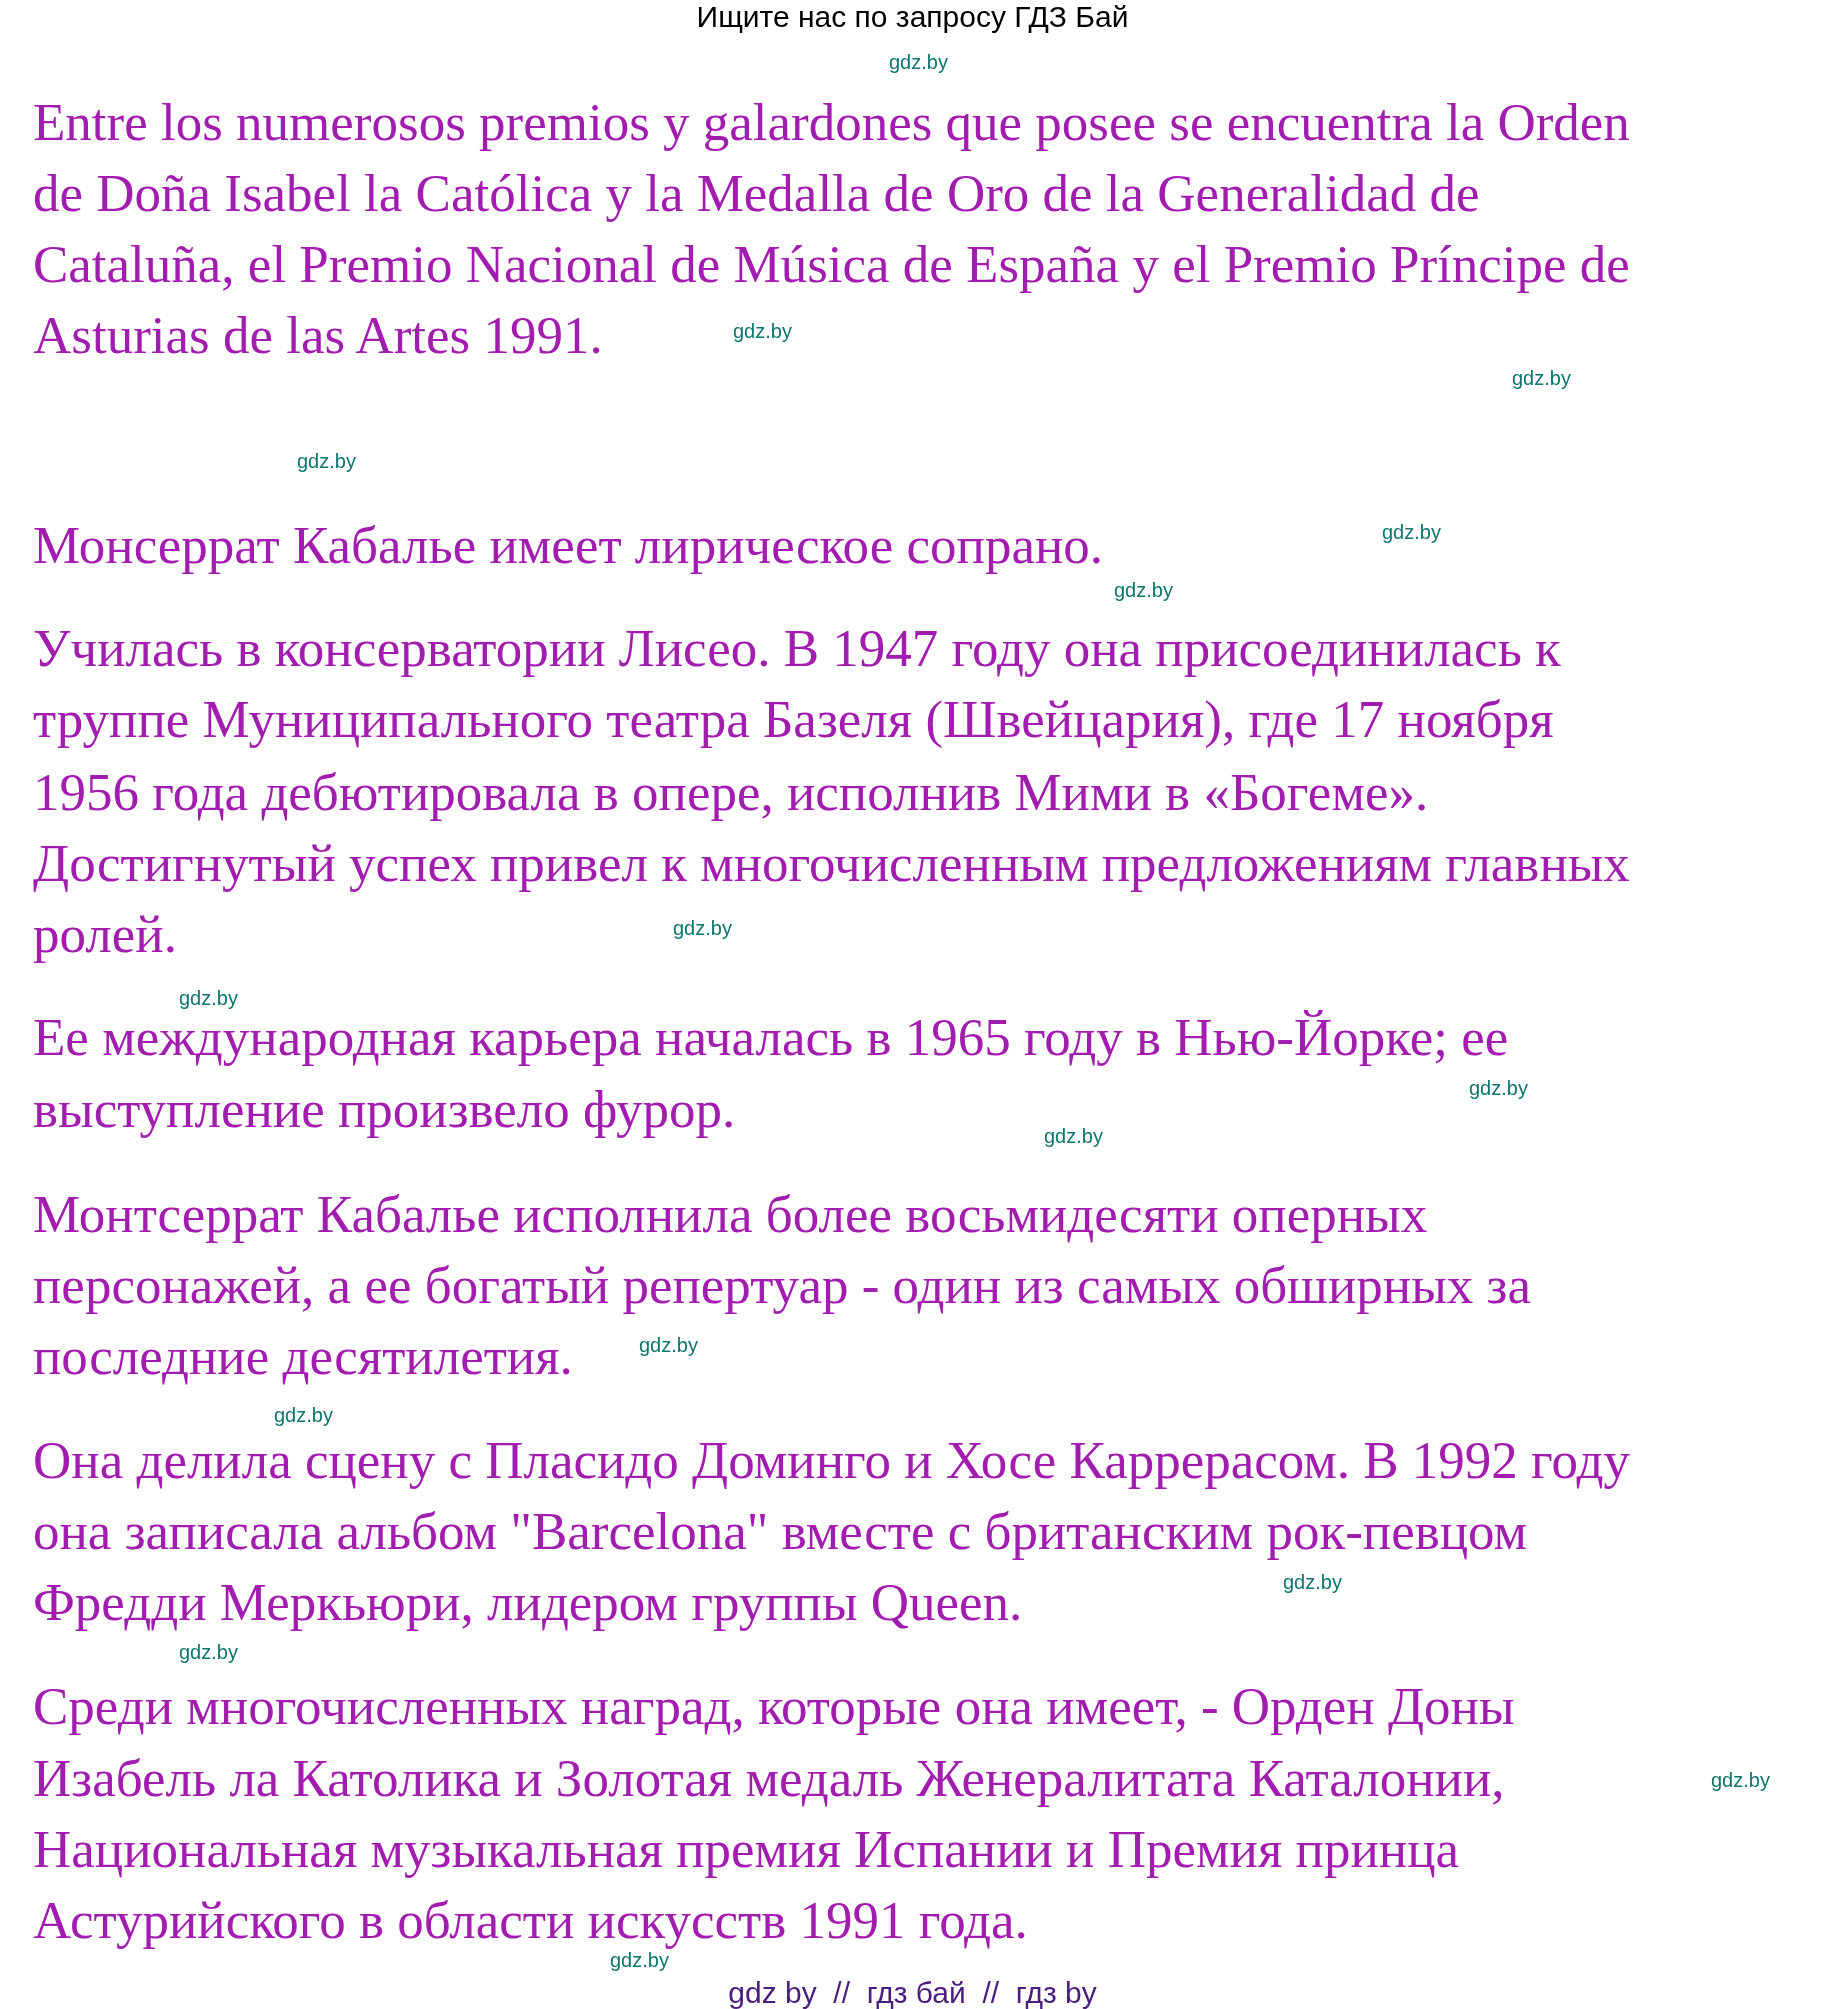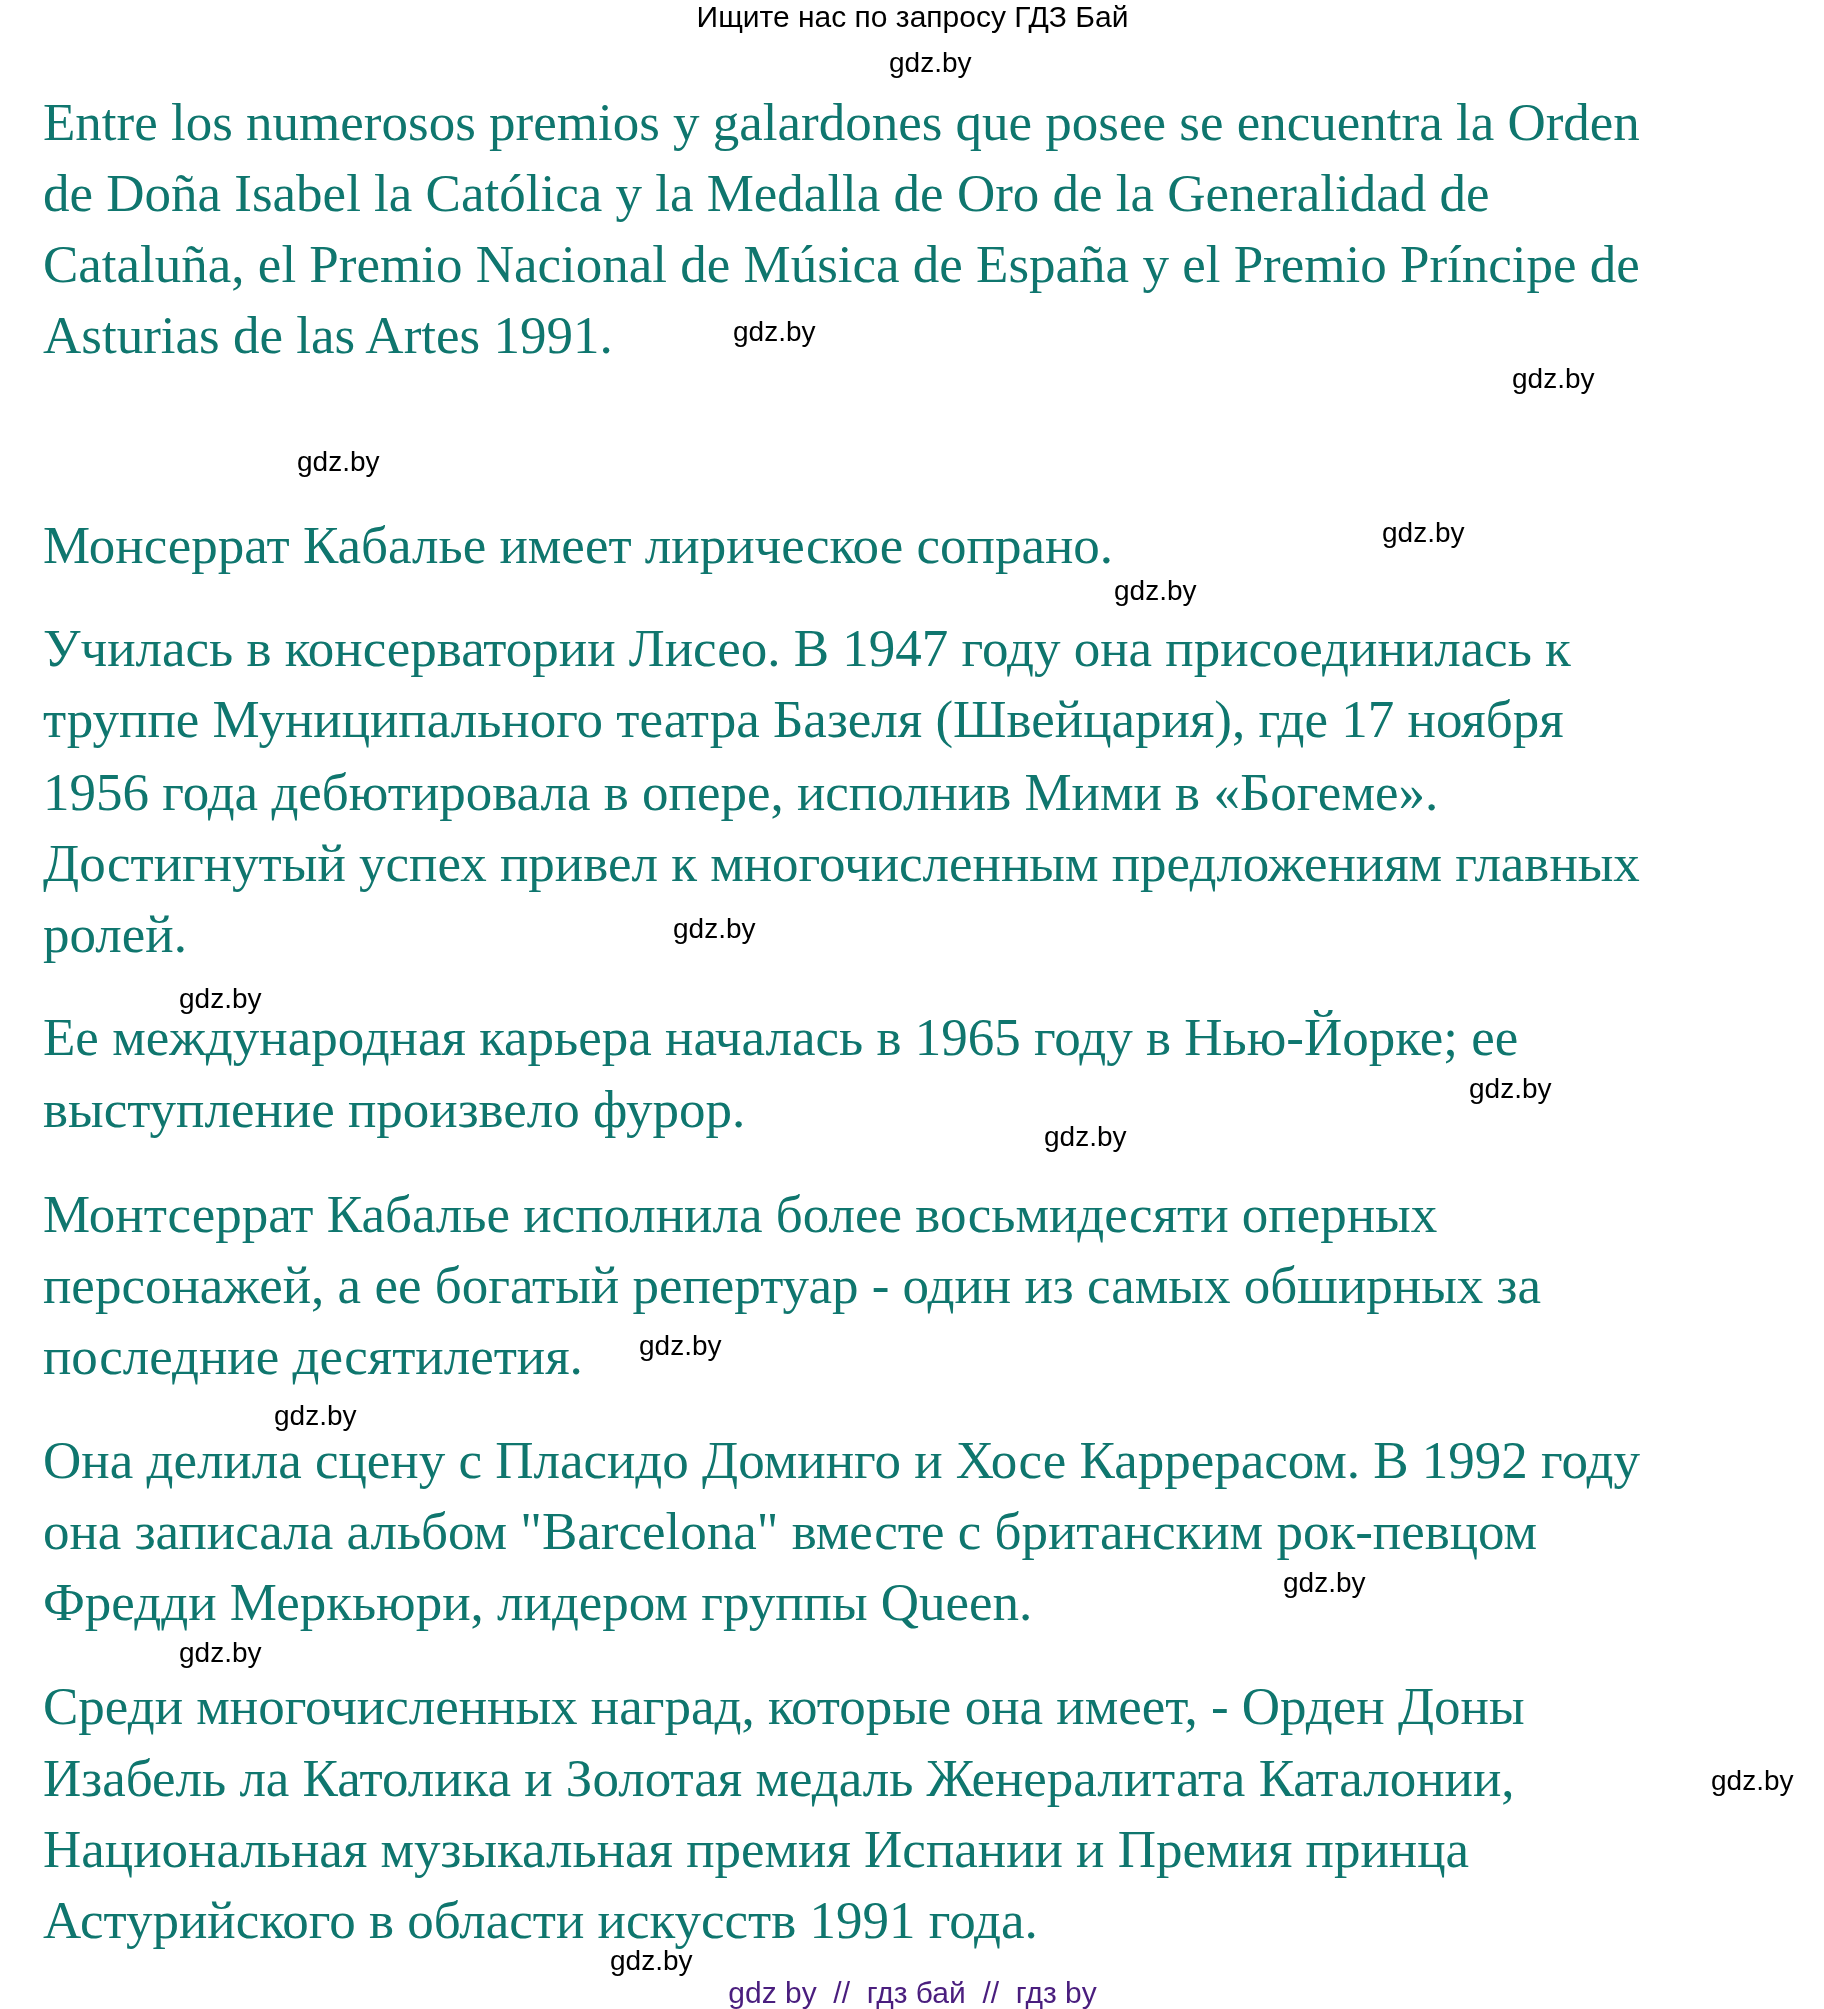--- a/index.html
+++ b/index.html
@@ -1,24 +1,24 @@
 <!DOCTYPE html>
 <html><head>
 <meta charset="utf-8">
 <style>
   html, body { margin: 0; padding: 0; background: #ffffff; }
   body { width: 1825px; height: 2010px; position: relative; overflow: hidden; }
   .header { position: absolute; left: 0; width: 1825px; top: 0; text-align: center;
     font-family: "Liberation Sans", sans-serif; font-size: 30px; line-height: 33px; }
   .footer { position: absolute; left: 0; width: 1825px; top: 1976px; text-align: center;
     font-family: "Liberation Sans", sans-serif; font-size: 30px; line-height: 33px; white-space: pre; }
-  .line { position: absolute; left: 43px; white-space: nowrap; color: #0f766e;
+  .line { position: absolute; left: 33px; white-space: nowrap; color: #a21caf;
     font-family: "Liberation Serif", serif; font-size: 53px; line-height: 59px; }
-  .wm { position: absolute; white-space: nowrap; color: #000000;
-    font-family: "Liberation Sans", sans-serif; font-size: 28px; line-height: 31px; }
+  .wm { position: absolute; white-space: nowrap; color: #0f766e;
+    font-family: "Liberation Sans", sans-serif; font-size: 20px; line-height: 31px; }
 </style>
 </head>
 <body>
 
 <div class="header" style="color:#000000;">Ищите нас по запросу ГДЗ Бай</div>
 
 <div class="line" style="top:93px;">Entre los numerosos premios y galardones que posee se encuentra la Orden</div>
 <div class="line" style="top:164px;">de Doña Isabel la Católica y la Medalla de Oro de la Generalidad de</div>
 <div class="line" style="top:235px;">Cataluña, el Premio Nacional de Música de España y el Premio Príncipe de</div>
 <div class="line" style="top:306px;">Asturias de las Artes 1991.</div>

